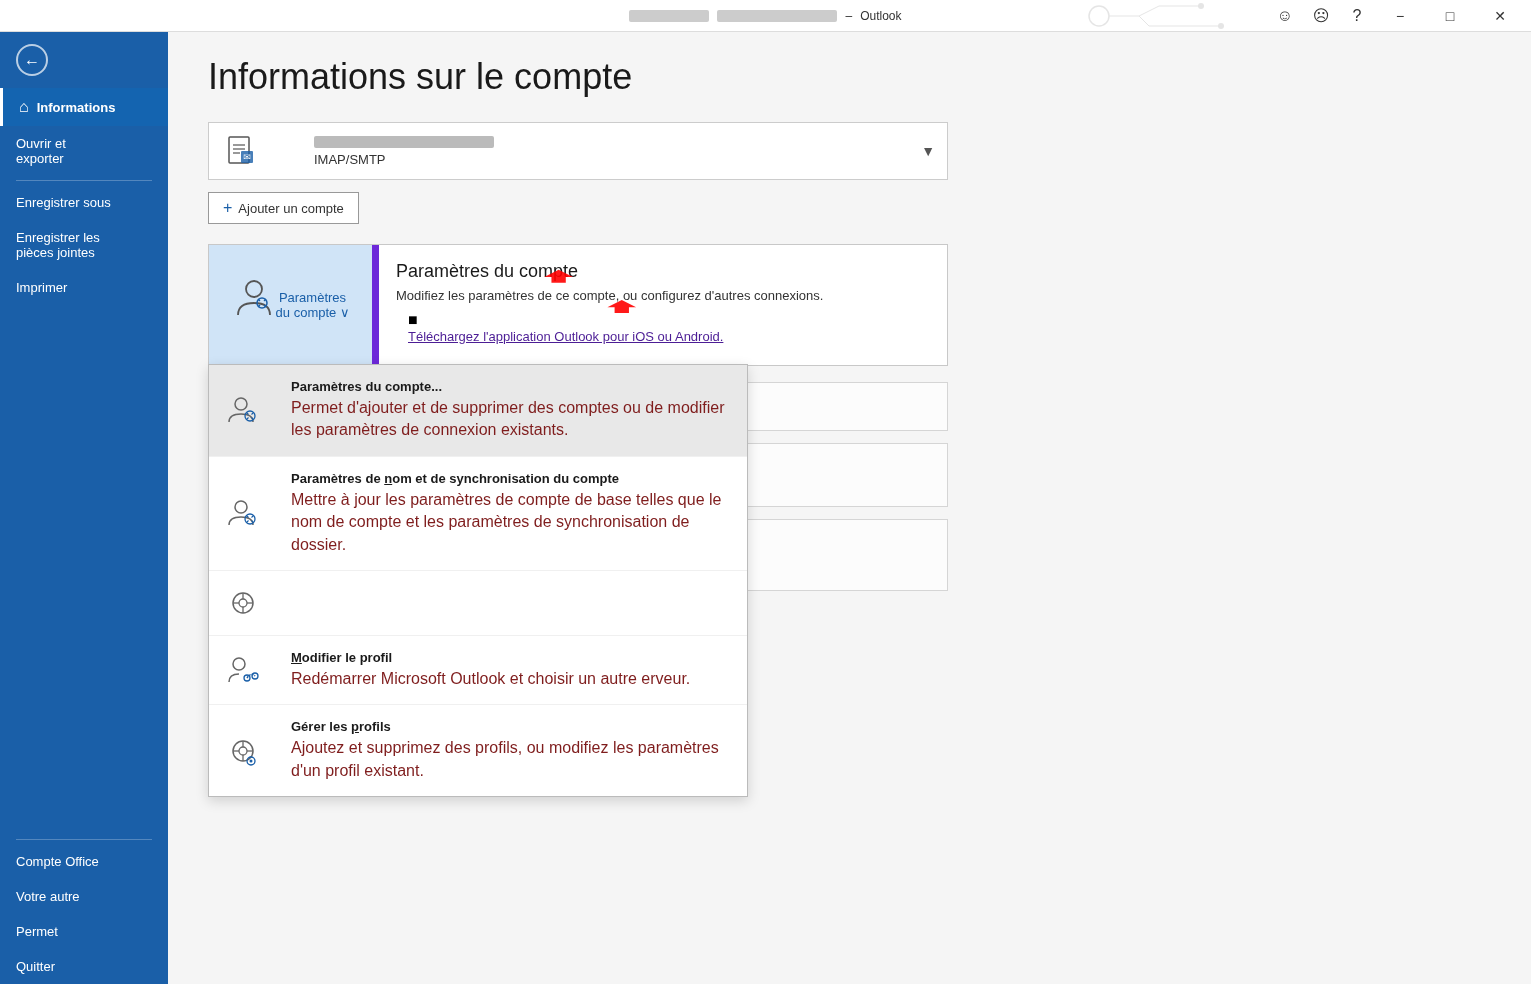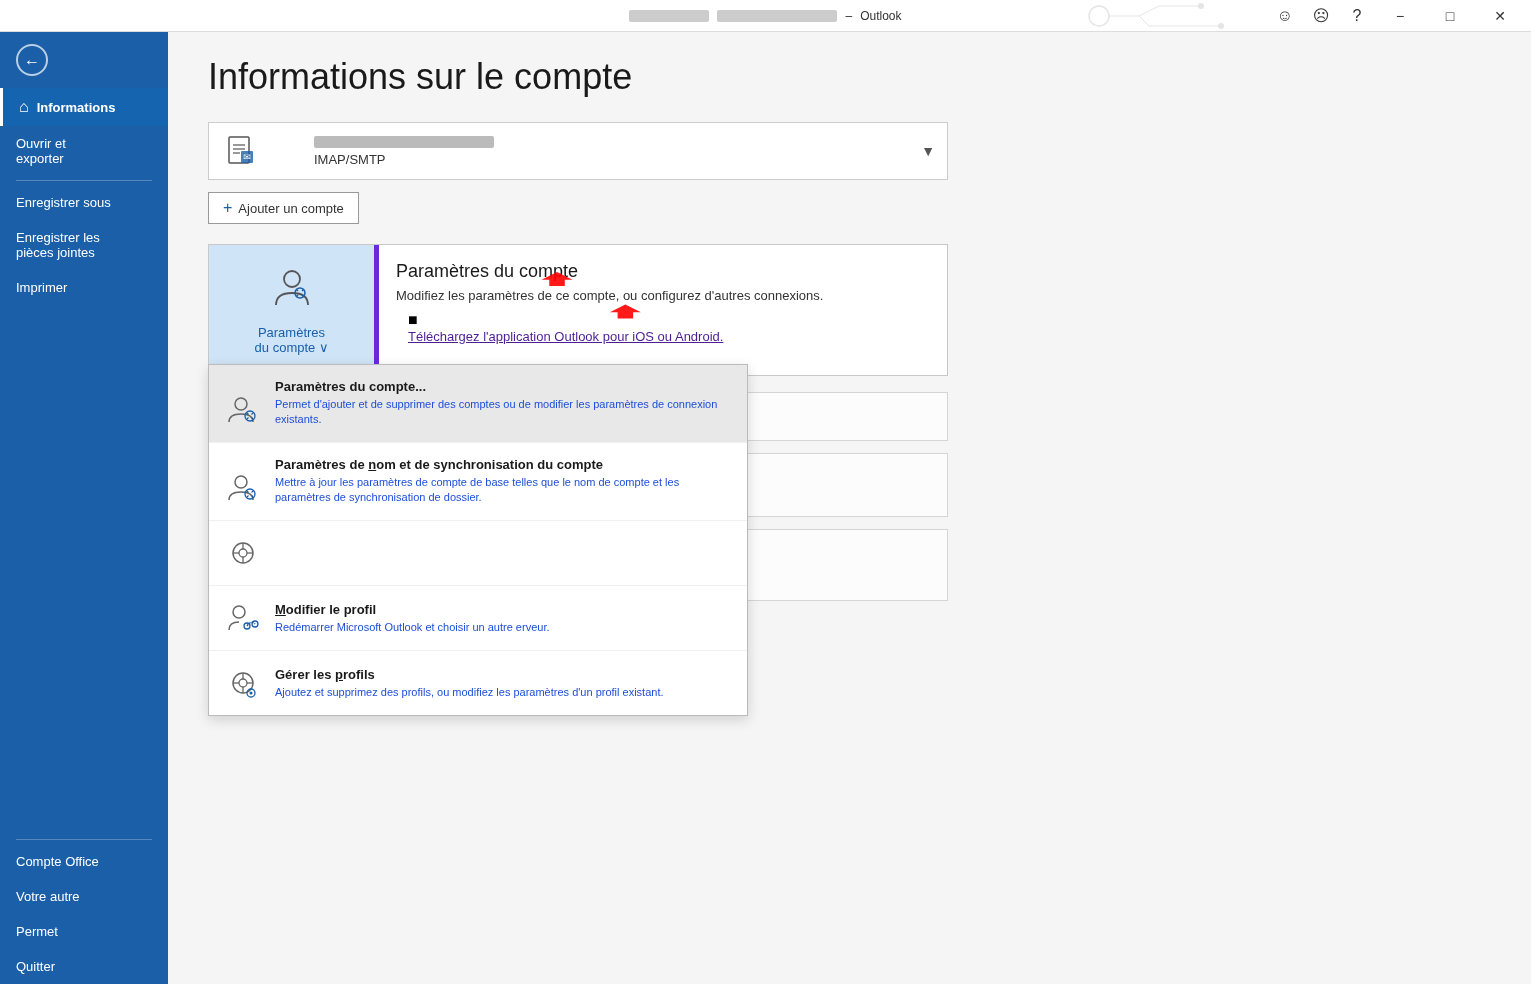--- a/index.html
+++ b/index.html
@@ -186,24 +186,24 @@
       display: flex;
       gap: 0;
       max-width: 740px;
       margin-bottom: 16px;
       background: white;
       border: 1px solid #c8c8c8;
       position: relative;
     }
     .panel-left {
       background: #d0e4f7;
-      border-right: 5px solid #6d28d9;
+      border-right: 7px solid #6d28d9;
       padding: 20px 16px;
       display: flex;
-      flex-direction: column;
+      flex-direction: row;
       align-items: center;
       justify-content: center;
       width: 170px;
       min-height: 120px;
       cursor: pointer;
     }
     .panel-left-icon {
       font-size: 32px;
       color: #555;
       margin-bottom: 8px;
@@ -247,22 +247,22 @@
       left: 0;
       width: 540px;
       background: white;
       border: 1px solid #bbb;
       box-shadow: 0 4px 12px rgba(0,0,0,0.15);
       z-index: 100;
     }
     .menu-item {
       padding: 14px 16px;
       display: flex;
-      align-items: flex-end;
-      gap: 14px;
+      align-items: center;
+      gap: 30px;
       cursor: pointer;
       border-bottom: 1px solid #f0f0f0;
     }
     .menu-item:last-child { border-bottom: none; }
     .menu-item.highlighted { background: #e8e8e8; }
     .menu-item-icon {
       width: 36px;
       height: 36px;
       flex-shrink: 0;
       display: flex;
@@ -272,22 +272,22 @@
       color: #666;
     }
     .menu-item-text { flex: 1; }
     .menu-item-title {
       font-size: 13px;
       font-weight: 600;
       color: #1a1a1a;
       margin-bottom: 3px;
     }
     .menu-item-desc {
-      font-size: 11px;
-      color: #1d4ed8;
+      font-size: 16px;
+      color: #7f1d1d;
       line-height: 1.4;
     }
     .menu-item-title u { text-decoration: underline; }
 
     
     .background-sections {
       max-width: 740px;
     }
     .bg-section {
       background: white;

